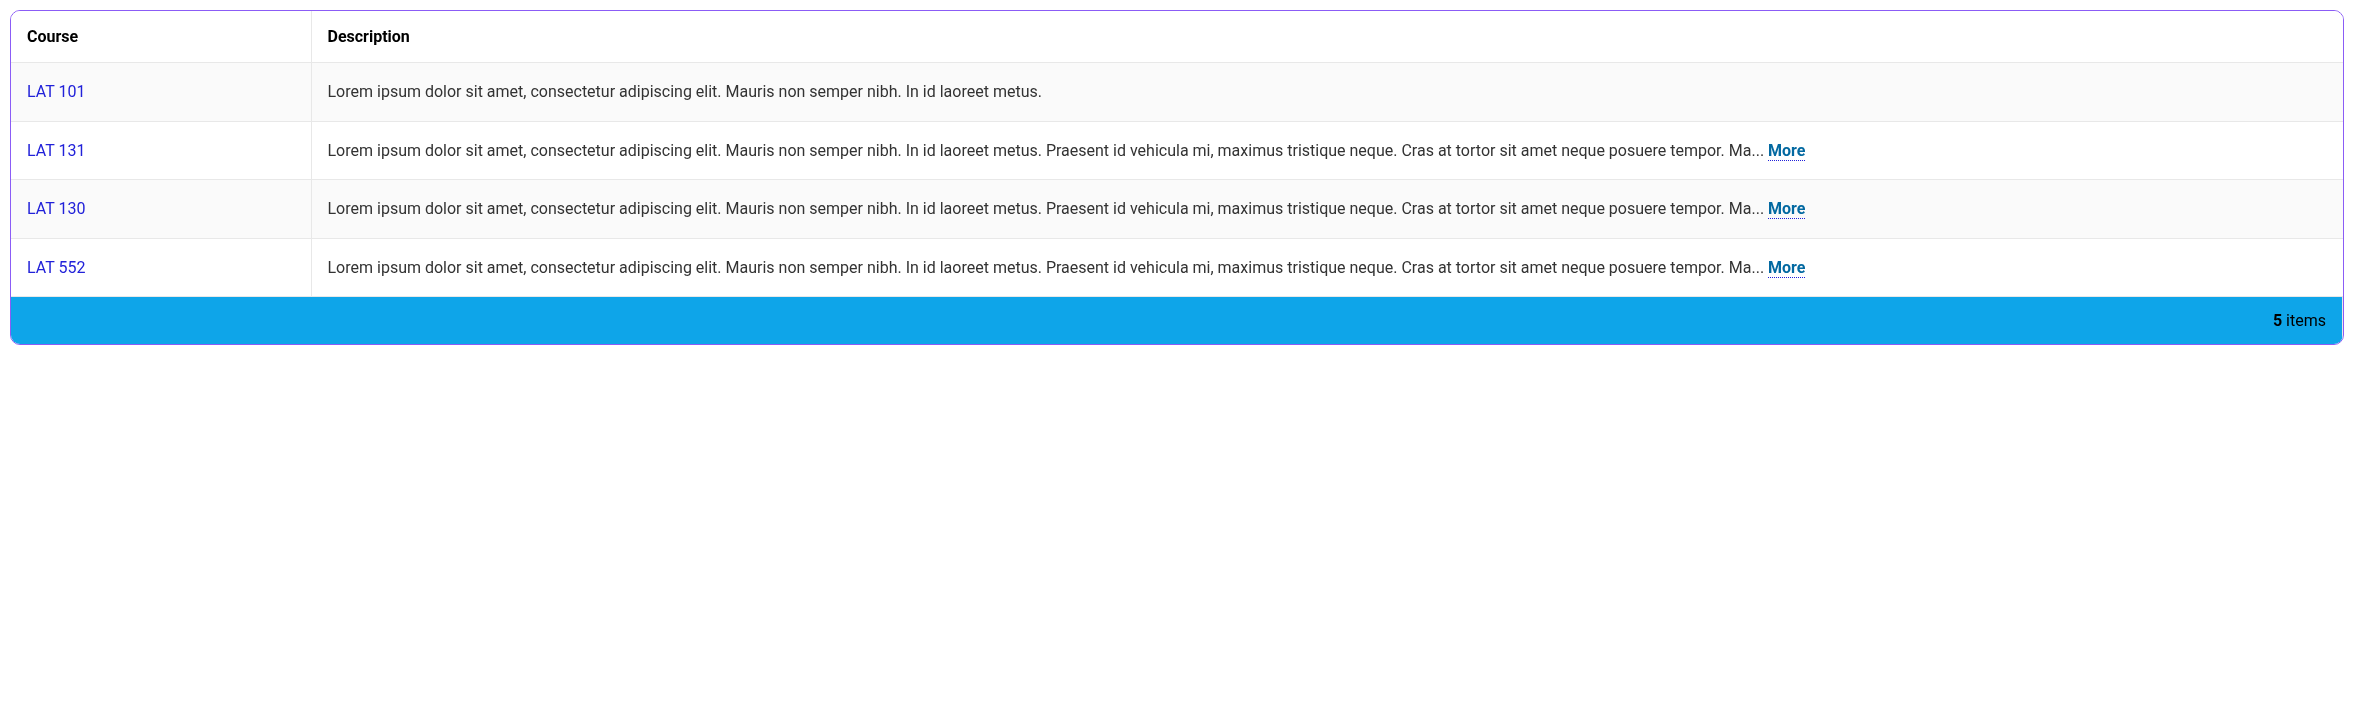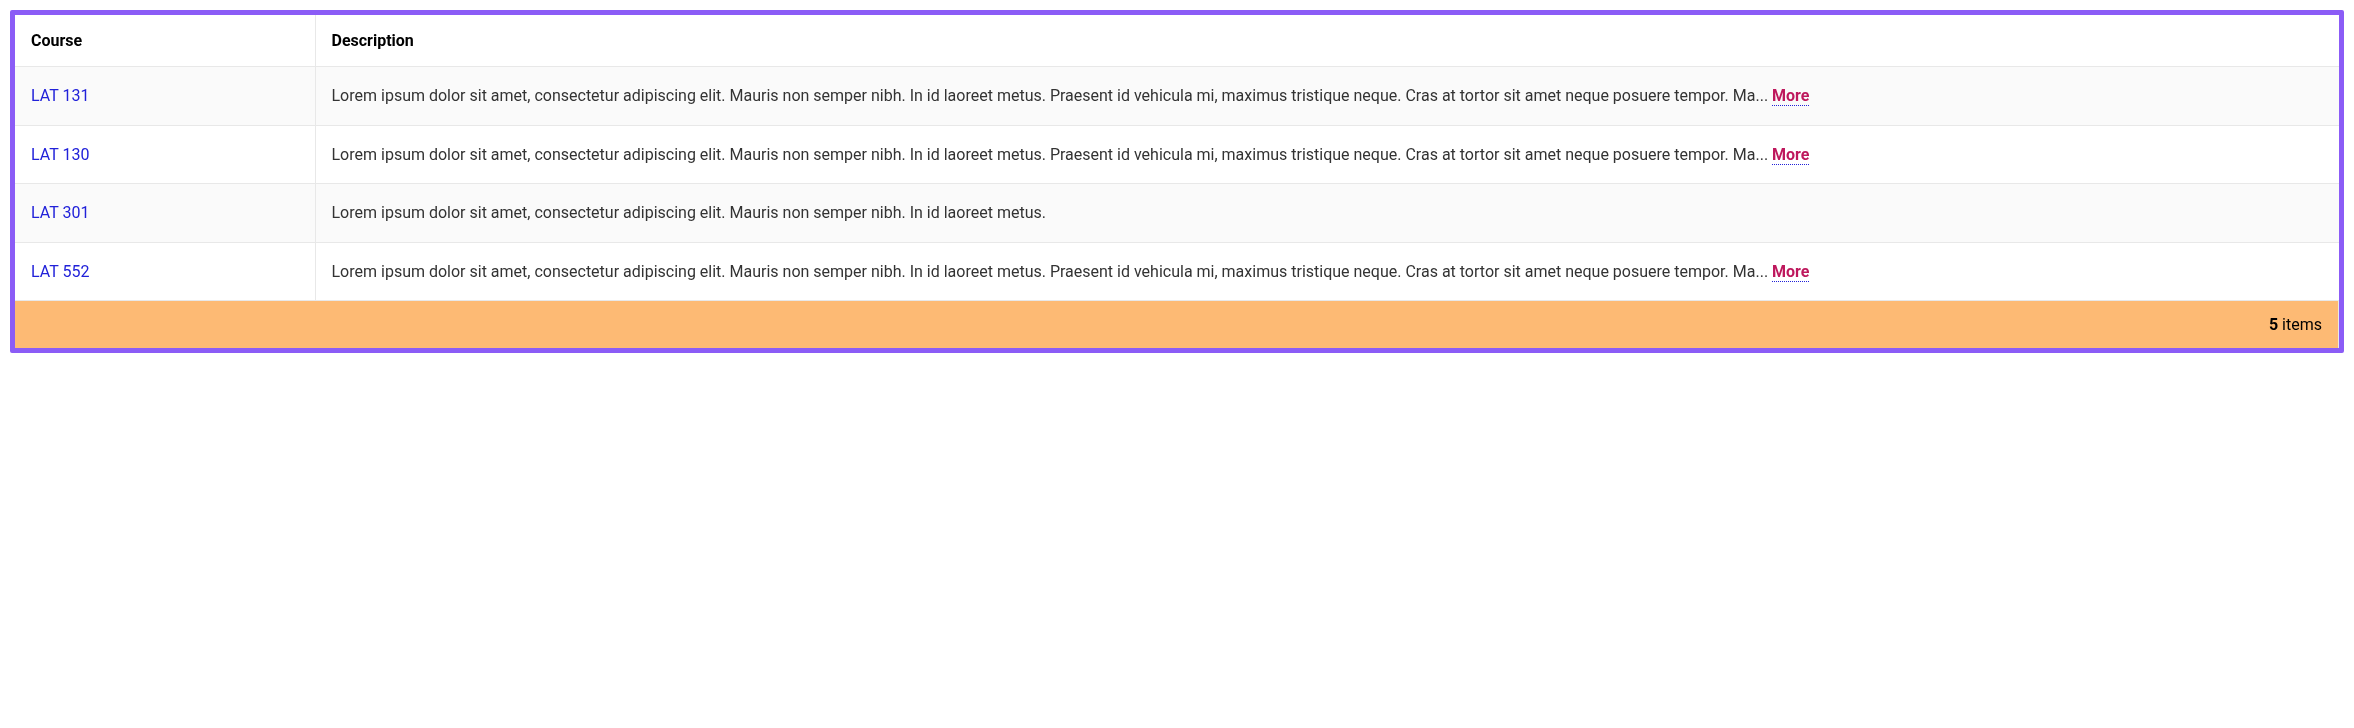--- a/index.html
+++ b/index.html
@@ -6,22 +6,22 @@
       margin: 0;
       padding: 0;
       box-sizing: border-box;
     }
     body {
       font-family: -apple-system, BlinkMacSystemFont, "Segoe UI", Roboto, "Helvetica Neue", Arial, sans-serif;
       background: #fff;
       padding: 10px;
     }
     .table-container {
-      border: 5px solid #8b5cf6;
-      border-radius: 2px;
+      border: 1px solid #8b5cf6;
+      border-radius: 10px;
       overflow: hidden;
     }
     table {
       width: 100%;
       border-collapse: collapse;
       table-layout: fixed;
     }
     th, td {
       text-align: left;
       padding: 16px 16px;
@@ -50,58 +50,58 @@
     .course-link {
       color: #2121d9;
       text-decoration: none;
       cursor: pointer;
     }
     .desc-cell {
       color: #333;
       line-height: 1.6;
     }
     .more-link {
-      color: #be185d;
+      color: #0369a1;
       font-weight: 700;
       border-bottom: 1px dotted #2121d9;
       cursor: pointer;
     }
     .footer-row td {
       text-align: right;
-      background: #fdba74;
+      background: #0ea5e9;
       padding: 14px 16px;
       font-size: 16px;
     }
     .footer-count {
       font-weight: 700;
     }
   </style>
 </head>
 <body>
 
 <div class="table-container">
   <table>
     <thead>
       <tr>
         <th>Course</th>
         <th>Description</th>
       </tr>
     </thead>
     <tbody id="tbody">
         <tr>
+          <td><a class="course-link">LAT 101</a></td>
+          <td class="desc-cell"><span>Lorem ipsum dolor sit amet, consectetur adipiscing elit. Mauris non semper nibh. In id laoreet metus.</span></td>
+        </tr>
+        <tr>
           <td><a class="course-link">LAT 131</a></td>
           <td class="desc-cell"><span>Lorem ipsum dolor sit amet, consectetur adipiscing elit. Mauris non semper nibh. In id laoreet metus. Praesent id vehicula mi, maximus tristique neque. Cras at tortor sit amet neque posuere tempor. Ma... </span><span class="more-link">More</span></td>
         </tr>
         <tr>
           <td><a class="course-link">LAT 130</a></td>
           <td class="desc-cell"><span>Lorem ipsum dolor sit amet, consectetur adipiscing elit. Mauris non semper nibh. In id laoreet metus. Praesent id vehicula mi, maximus tristique neque. Cras at tortor sit amet neque posuere tempor. Ma... </span><span class="more-link">More</span></td>
-        </tr>
-        <tr>
-          <td><a class="course-link">LAT 301</a></td>
-          <td class="desc-cell"><span>Lorem ipsum dolor sit amet, consectetur adipiscing elit. Mauris non semper nibh. In id laoreet metus.</span></td>
         </tr>
         <tr>
           <td><a class="course-link">LAT 552</a></td>
           <td class="desc-cell"><span>Lorem ipsum dolor sit amet, consectetur adipiscing elit. Mauris non semper nibh. In id laoreet metus. Praesent id vehicula mi, maximus tristique neque. Cras at tortor sit amet neque posuere tempor. Ma... </span><span class="more-link">More</span></td>
         </tr>
       </tbody>
     <tfoot>
       <tr class="footer-row">
         <td colspan="2">
           <span class="footer-count">5</span><span> items</span>

